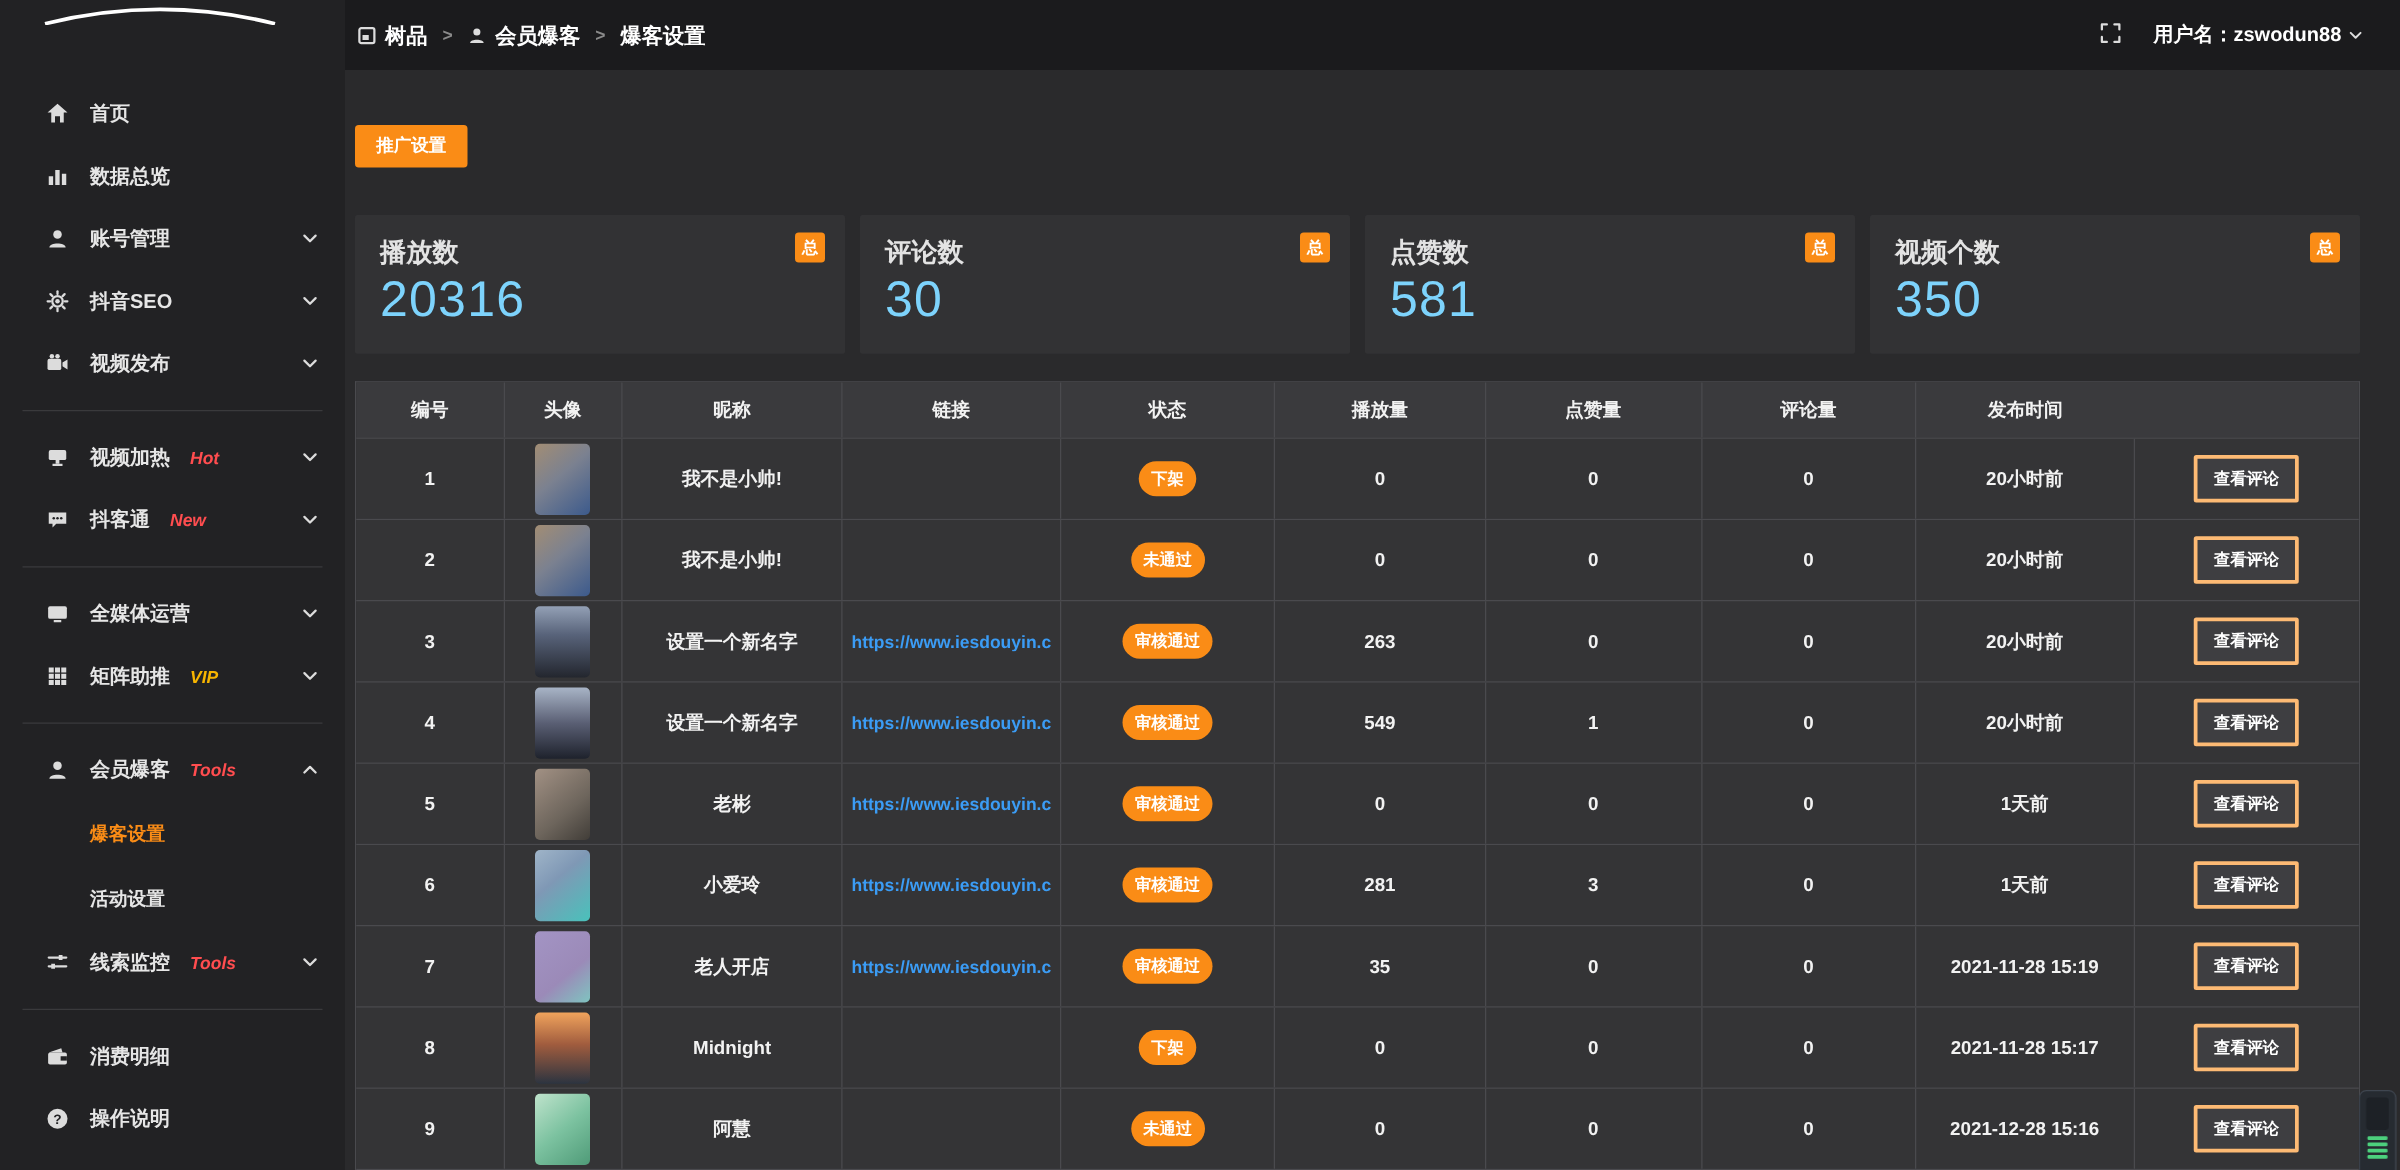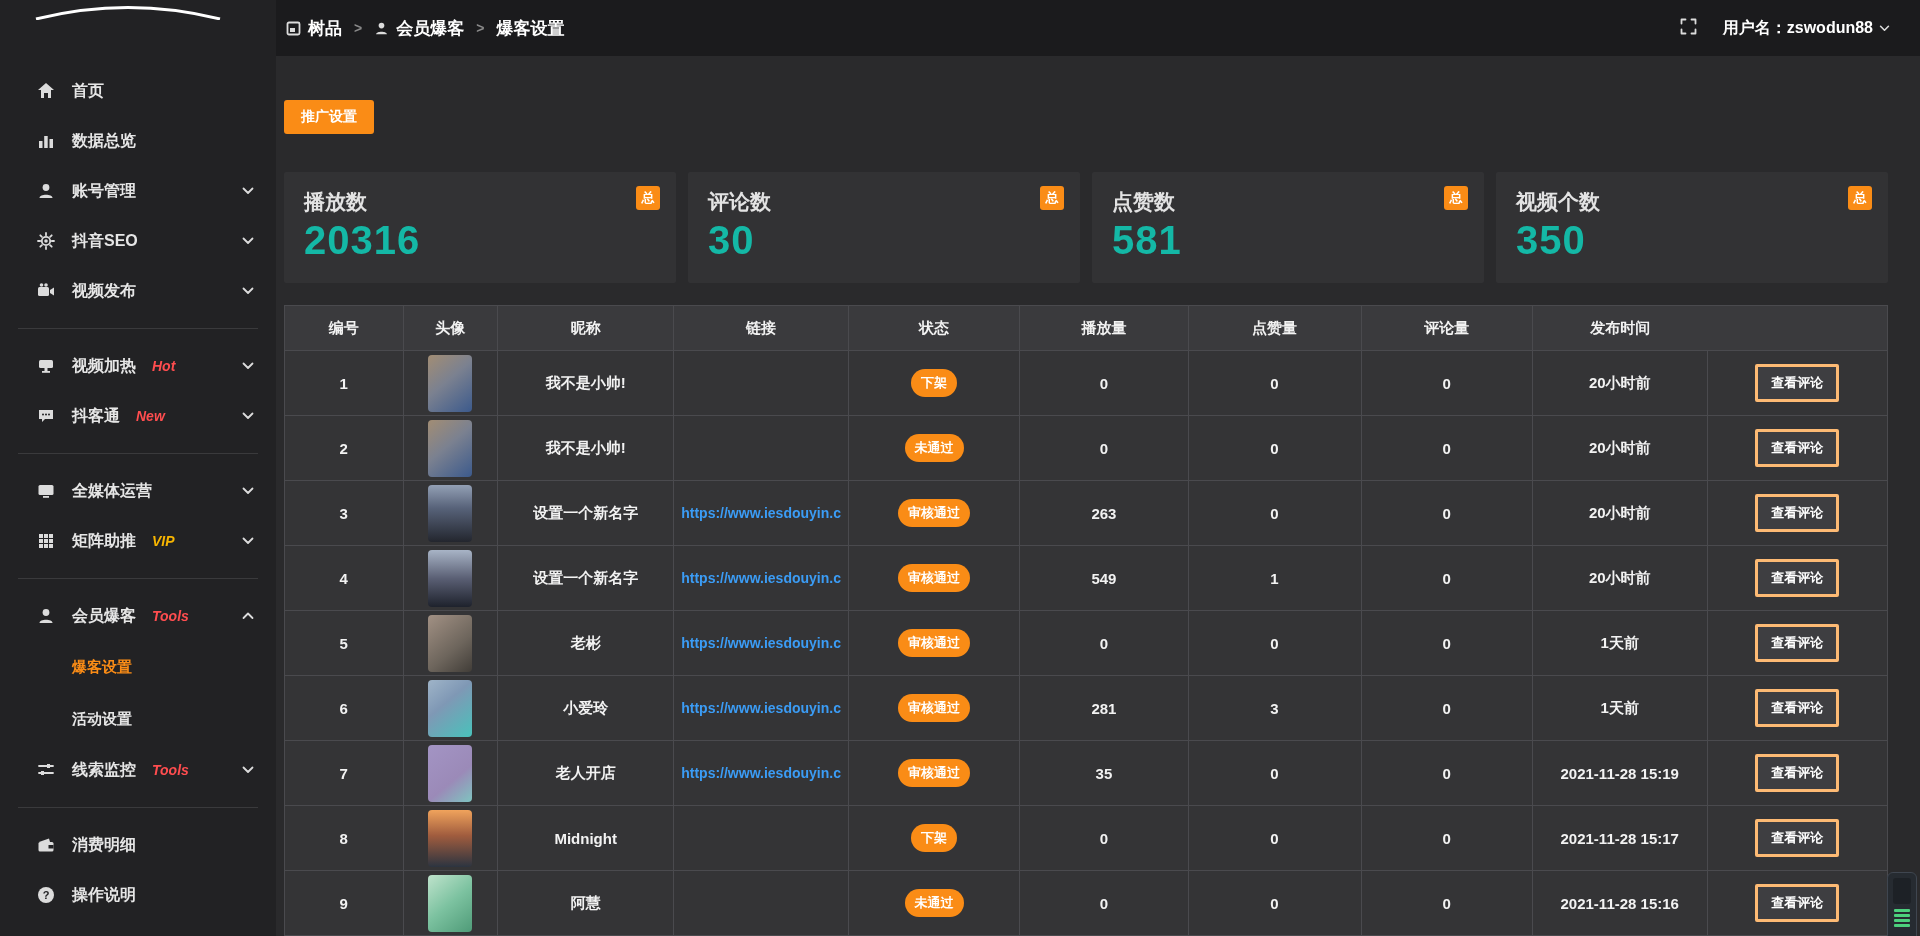--- a/index.html
+++ b/index.html
@@ -36,21 +36,21 @@
 
   .content { flex:1; padding:44px 32px 0 8px; overflow:hidden; position:relative; }
 
   .promo-btn { background:#fa8c16; color:#fff; border:none; font-size:14px; font-weight:700;
     padding:8px 17px; border-radius:3px; cursor:pointer; font-family:inherit; }
 
   
   .stats { display:grid; grid-template-columns:repeat(4,1fr); gap:12px; margin-top:38px; }
   .stat-card { background:#323234; height:111px; padding:16px 20px; position:relative; border-radius:2px; }
   .stat-label { font-size:21px; font-weight:700; color:#e3e3e3; }
-  .stat-value { font-size:40px; font-weight:700; color:#14b8a6; margin-top:2px; letter-spacing:1px; }
+  .stat-value { font-size:40px; font-weight:400; color:#7dd3fc; margin-top:2px; letter-spacing:1px; }
   .stat-tag { position:absolute; top:14px; right:16px; width:24px; height:24px; background:#fa8c16;
     color:#fff; font-size:13px; font-weight:700; border-radius:3px; display:flex; align-items:center; justify-content:center; }
 
   
   .table { margin-top:22px; border:1px solid #4a4a4e; border-bottom:none; }
   .tr, .thead { display:grid; grid-template-columns:7.4% 5.9% 11% 10.9% 10.7% 10.5% 10.8% 10.7% 10.9% 11.2%; }
   .thead { background:#3a3a3d; }
   .th { height:44px; display:flex; align-items:center; justify-content:center; font-size:15px; font-weight:700;
     color:#f2f2f2; border-right:1px solid #4a4a4e; }
   .tr { background:#343436; border-top:1px solid #4a4a4e; }
@@ -553,21 +553,21 @@
               <div class="avatar" style="background: linear-gradient(140deg, rgb(191, 227, 204) 0%, rgb(124, 194, 160) 50%, rgb(79, 155, 120) 100%);"></div>
             </div>
     <div class="td">阿慧</div>
     <div class="td"></div>
     <div class="td">
               <span class="badge">未通过</span>
             </div>
     <div class="td">0</div>
     <div class="td">0</div>
     <div class="td">0</div>
-    <div class="td">2021-11-28 15:16</div>
+    <div class="td">2021-12-28 15:16</div>
     <div class="td">
               <button class="op-btn">查看评论</button>
             </div>
   </div>
 
   <div class="tr">
     
     
     
     

